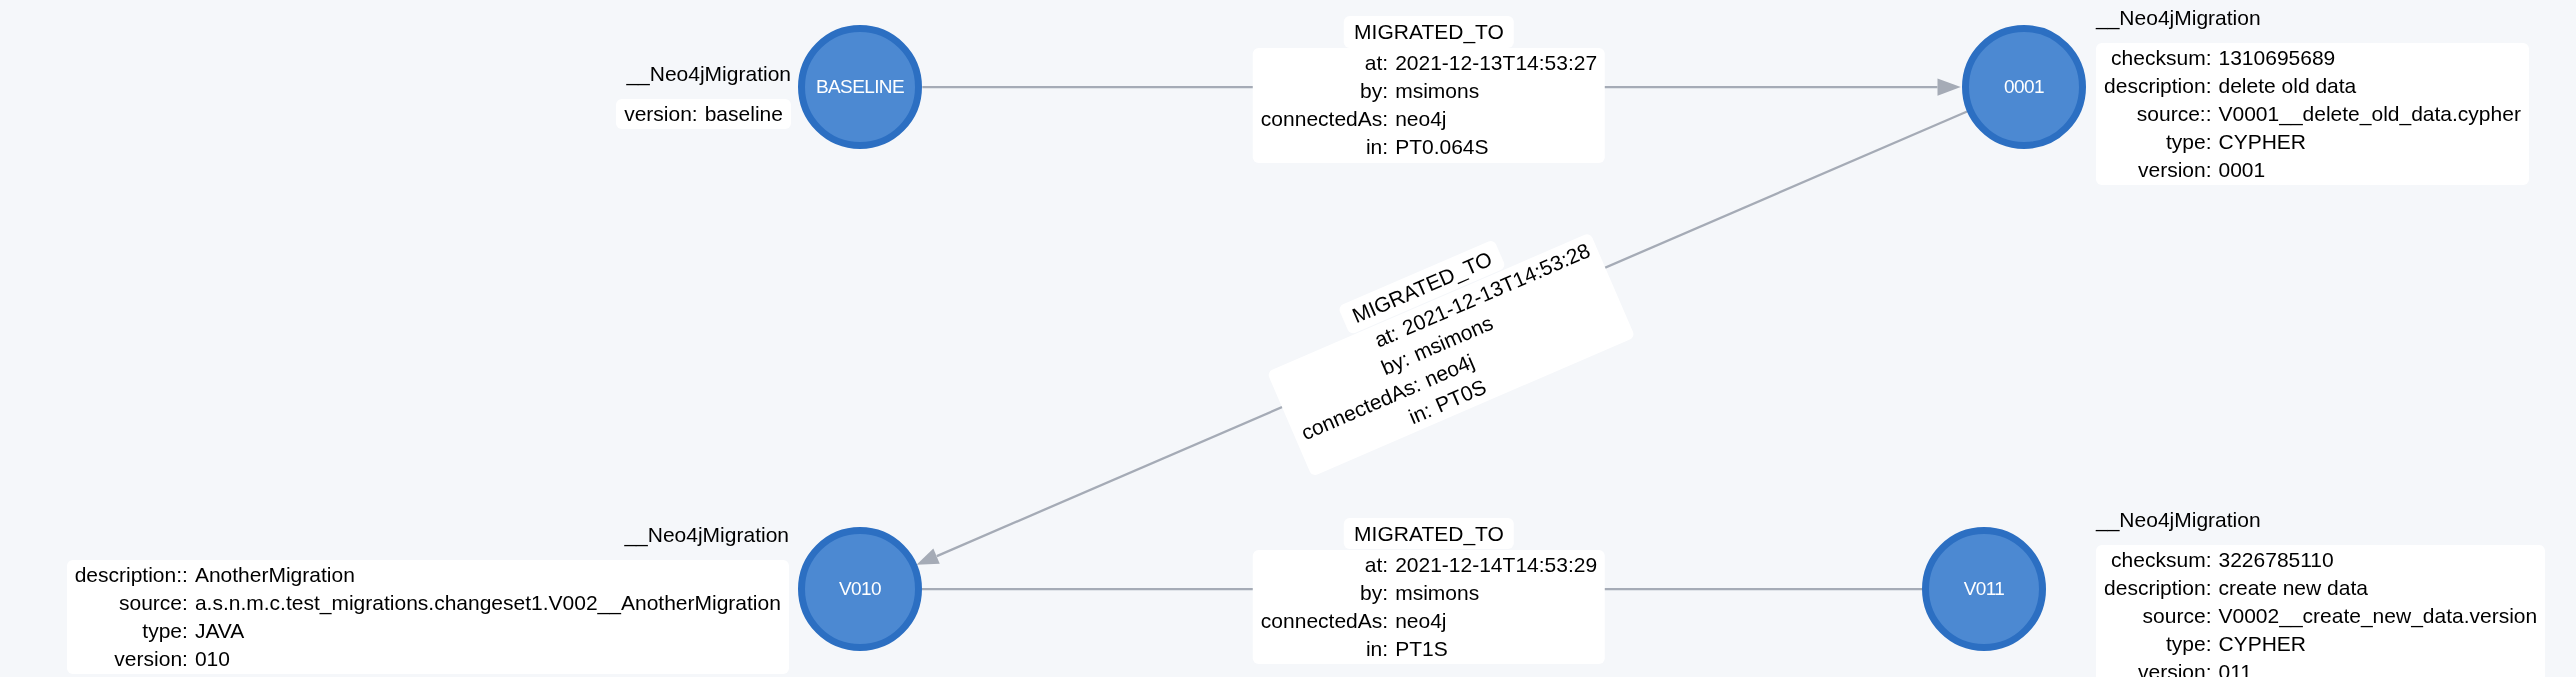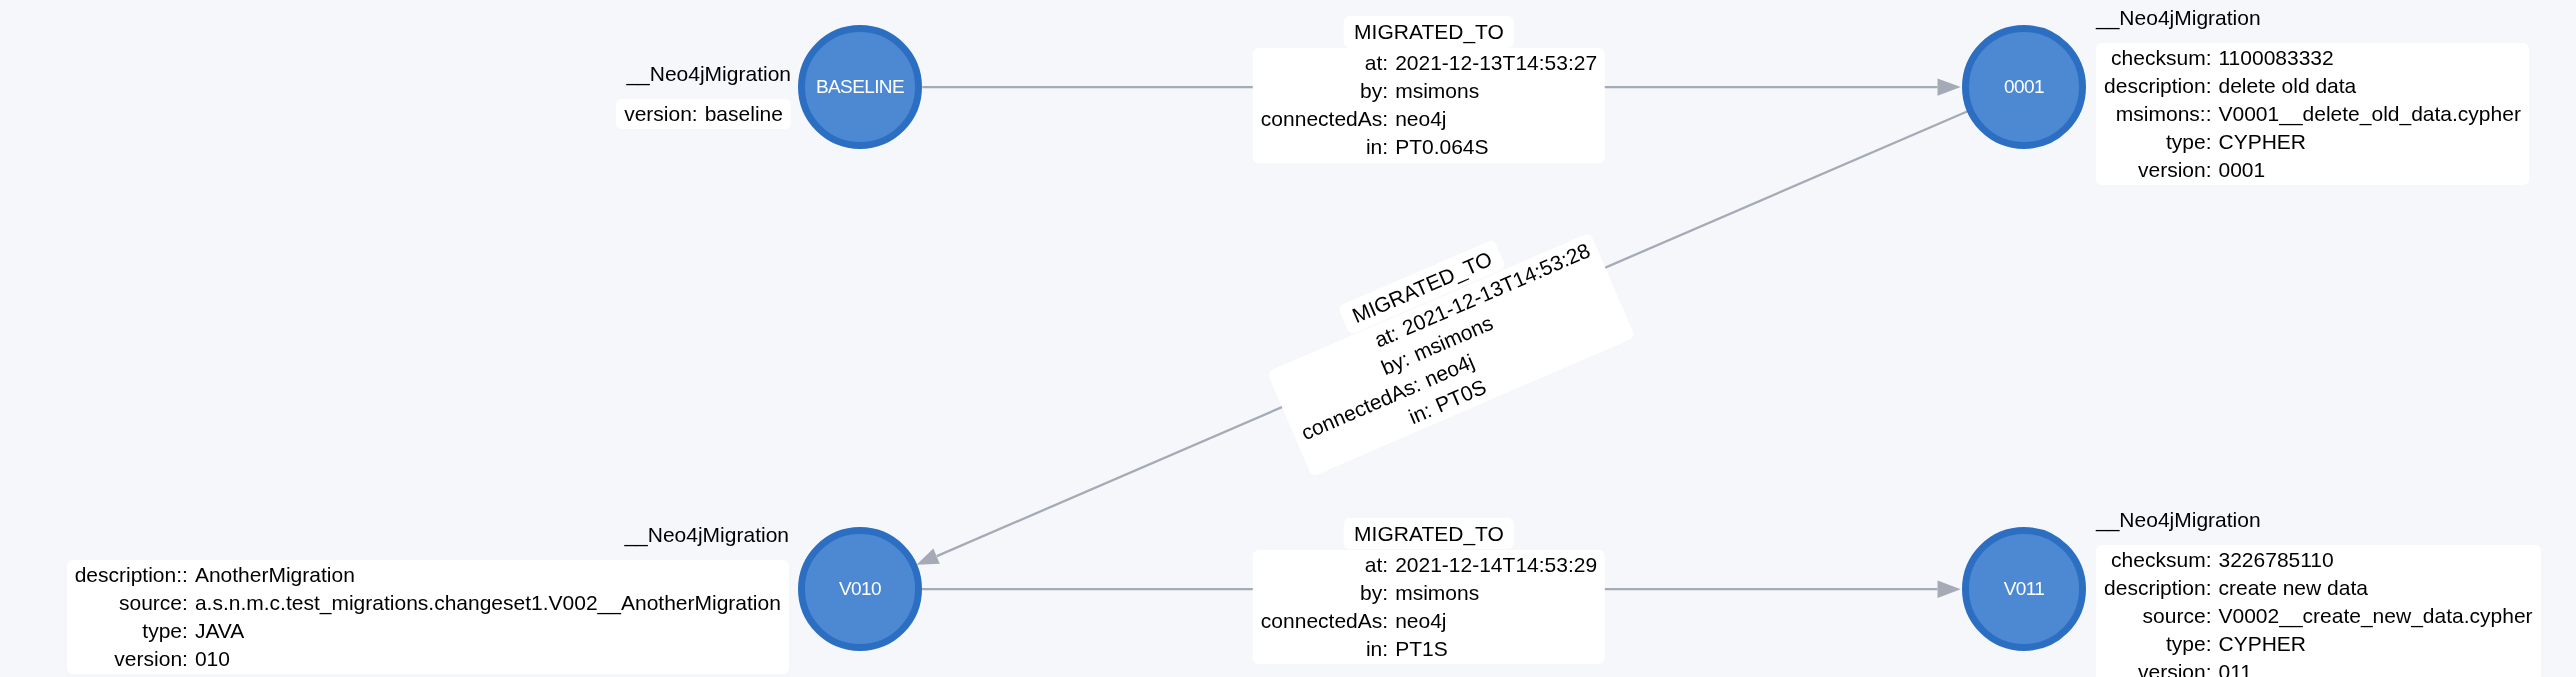--- a/index.html
+++ b/index.html
@@ -116,40 +116,40 @@
 
   <div class="node" style="left:798px; top:25px;">
     <span class="caption">BASELINE</span>
   </div>
   <div class="node" style="left:1962px; top:25px;">
     <span class="caption">0001</span>
   </div>
   <div class="node" style="left:798px; top:527px;">
     <span class="caption">V010</span>
   </div>
-  <div class="node" style="left:1962px; top:527px;">
+  <div class="node" style="left:1922px; top:527px;">
     <span class="caption">V011</span>
   </div>
 
   <div class="info-block align-right" style="right:1785px; top:60px;">
     <div class="node-header">__Neo4jMigration</div>
     <div class="prop-box">
       <span class="k">version:</span>
         <span class="v">baseline</span>
     </div>
   </div>
 
   <div class="info-block align-left" style="left:2073px; top:3.5px;">
     <div class="node-header">__Neo4jMigration</div>
     <div class="prop-box">
       <span class="k">checksum:</span>
-        <span class="v">1100083332</span>
+        <span class="v">1310695689</span>
       <span class="k">description:</span>
         <span class="v">delete old data</span>
-      <span class="k">msimons::</span>
+      <span class="k">source::</span>
         <span class="v">V0001__delete_old_data.cypher</span>
       <span class="k">type:</span>
         <span class="v">CYPHER</span>
       <span class="k">version:</span>
         <span class="v">0001</span>
     </div>
   </div>
 
   <div class="info-block align-right" style="right:1787px; top:521px;">
     <div class="node-header">__Neo4jMigration</div>
@@ -166,21 +166,21 @@
   </div>
 
   <div class="info-block align-left" style="left:2073px; top:506px;">
     <div class="node-header">__Neo4jMigration</div>
     <div class="prop-box">
       <span class="k">checksum:</span>
         <span class="v">3226785110</span>
       <span class="k">description:</span>
         <span class="v">create new data</span>
       <span class="k">source:</span>
-        <span class="v">V0002__create_new_data.cypher</span>
+        <span class="v">V0002__create_new_data.version</span>
       <span class="k">type:</span>
         <span class="v">CYPHER</span>
       <span class="k">version:</span>
         <span class="v">011</span>
     </div>
   </div>
 
   <div class="edge-label center-x" style="left:1429px; top:16.3px;">
     <div class="edge-title">MIGRATED_TO</div>
     <div class="prop-box">

